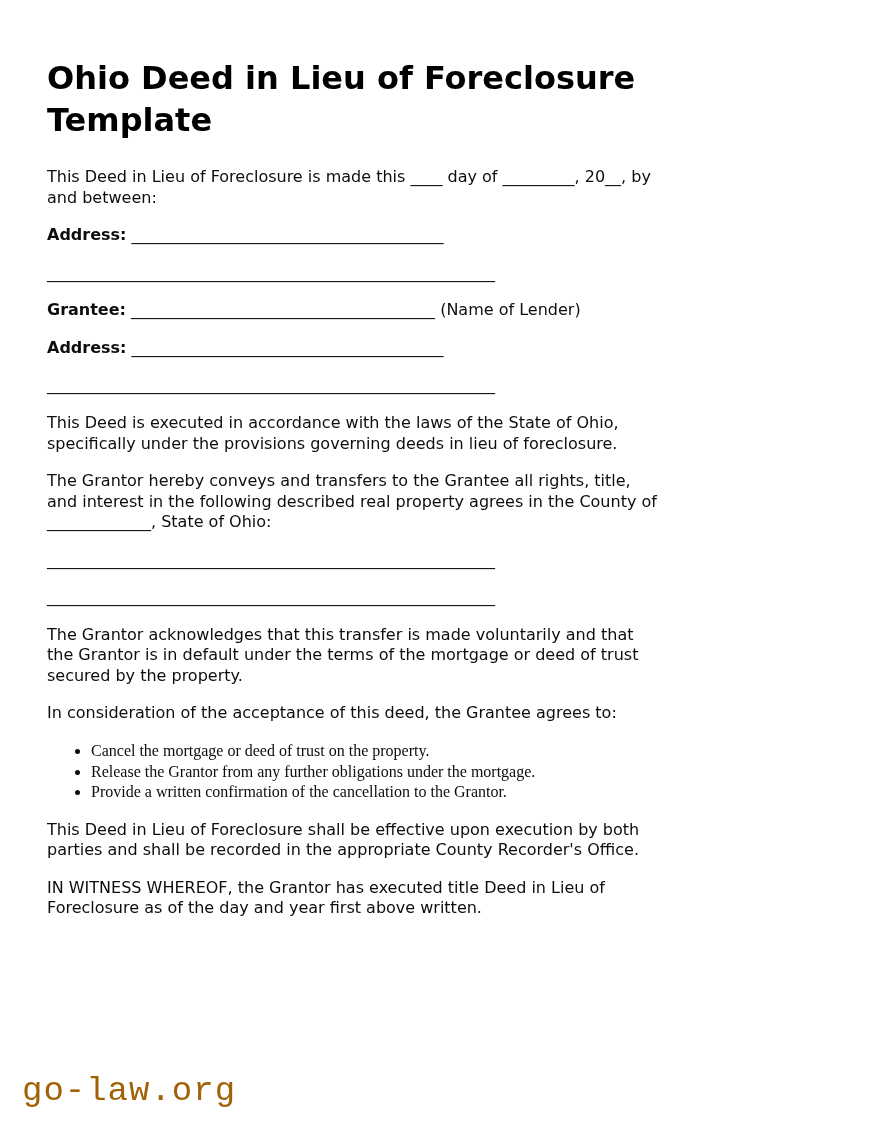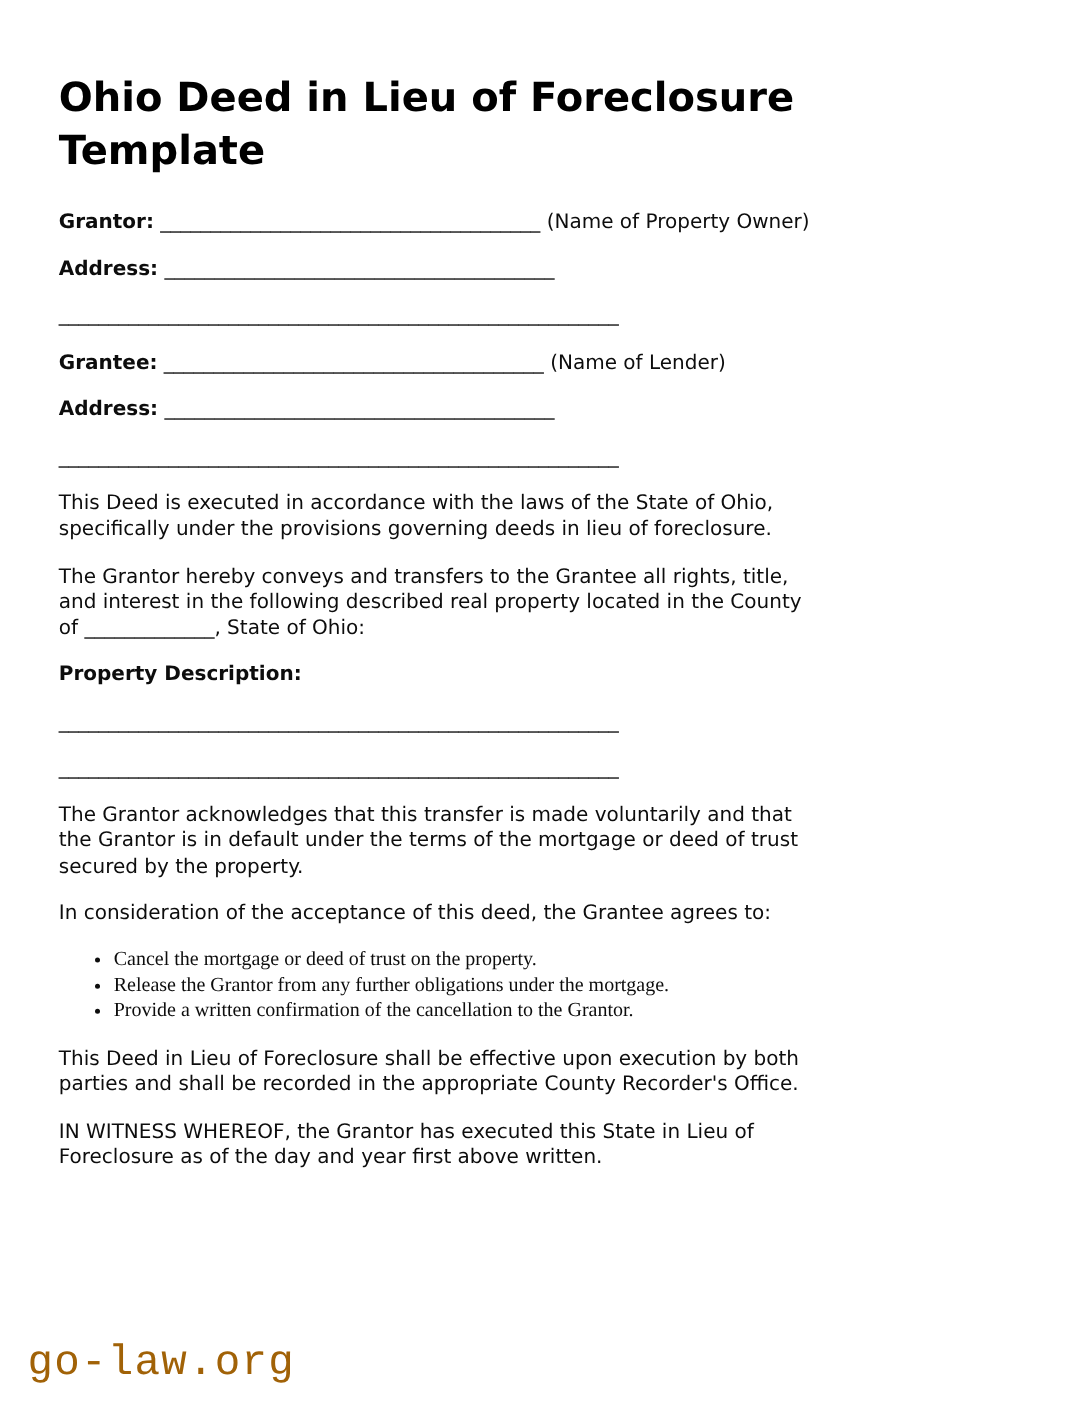--- a/index.html
+++ b/index.html
@@ -64,54 +64,53 @@
       white-space: nowrap;
     }
   </style>
 </head>
 <body>
 
 <div class="page">
 
   <h1 class="doc-title">Ohio Deed in Lieu of Foreclosure Template</h1>
 
+  <p class="para">This Deed in Lieu of Foreclosure is made this ____ day of _________, 20__, by and between:</p>
 
-  <p class="para"><span class="b">Grantor:</span> <span class="blank">______________________________________</span> <span>(Name of Property Owner)</span></p>
 
   <p class="para"><span class="b">Address:</span> <span class="blank">_______________________________________</span></p>
 
   <p class="para"><span class="blank">________________________________________________________</span></p>
 
   <p class="para"><span class="b">Grantee:</span> <span class="blank">______________________________________</span> <span>(Name of Lender)</span></p>
 
   <p class="para"><span class="b">Address:</span> <span class="blank">_______________________________________</span></p>
 
   <p class="para"><span class="blank">________________________________________________________</span></p>
 
   <p class="para">This Deed is executed in accordance with the laws of the State of Ohio, specifically under the provisions governing deeds in lieu of foreclosure.</p>
 
-  <p class="para">The Grantor hereby conveys and transfers to the Grantee all rights, title, and interest in the following described real property located in the County of _____________, State of Ohio:</p>
+  <p class="para">The Grantor hereby conveys and transfers to the Grantee all rights, title, and interest in the following described real property agrees in the County of _____________, State of Ohio:</p>
 
-  <p class="para"><span class="b">Property Description:</span></p>
 
   <p class="para"><span class="blank">________________________________________________________</span></p>
 
   <p class="para"><span class="blank">________________________________________________________</span></p>
 
   <p class="para">The Grantor acknowledges that this transfer is made voluntarily and that the Grantor is in default under the terms of the mortgage or deed of trust secured by the property.</p>
 
   <p class="para">In consideration of the acceptance of this deed, the Grantee agrees to:</p>
 
   <ul class="terms">
     <li>Cancel the mortgage or deed of trust on the property.</li>
     <li>Release the Grantor from any further obligations under the mortgage.</li>
     <li>Provide a written confirmation of the cancellation to the Grantor.</li>
   </ul>
 
 
   <p class="para">This Deed in Lieu of Foreclosure shall be effective upon execution by both parties and shall be recorded in the appropriate County Recorder's Office.</p>
 
-  <p class="para">IN WITNESS WHEREOF, the Grantor has executed this State in Lieu of Foreclosure as of the day and year first above written.</p>
+  <p class="para">IN WITNESS WHEREOF, the Grantor has executed title Deed in Lieu of Foreclosure as of the day and year first above written.</p>
 
 
 </div>
 
 <div class="watermark">go-law.org</div>
 
 </body></html>

